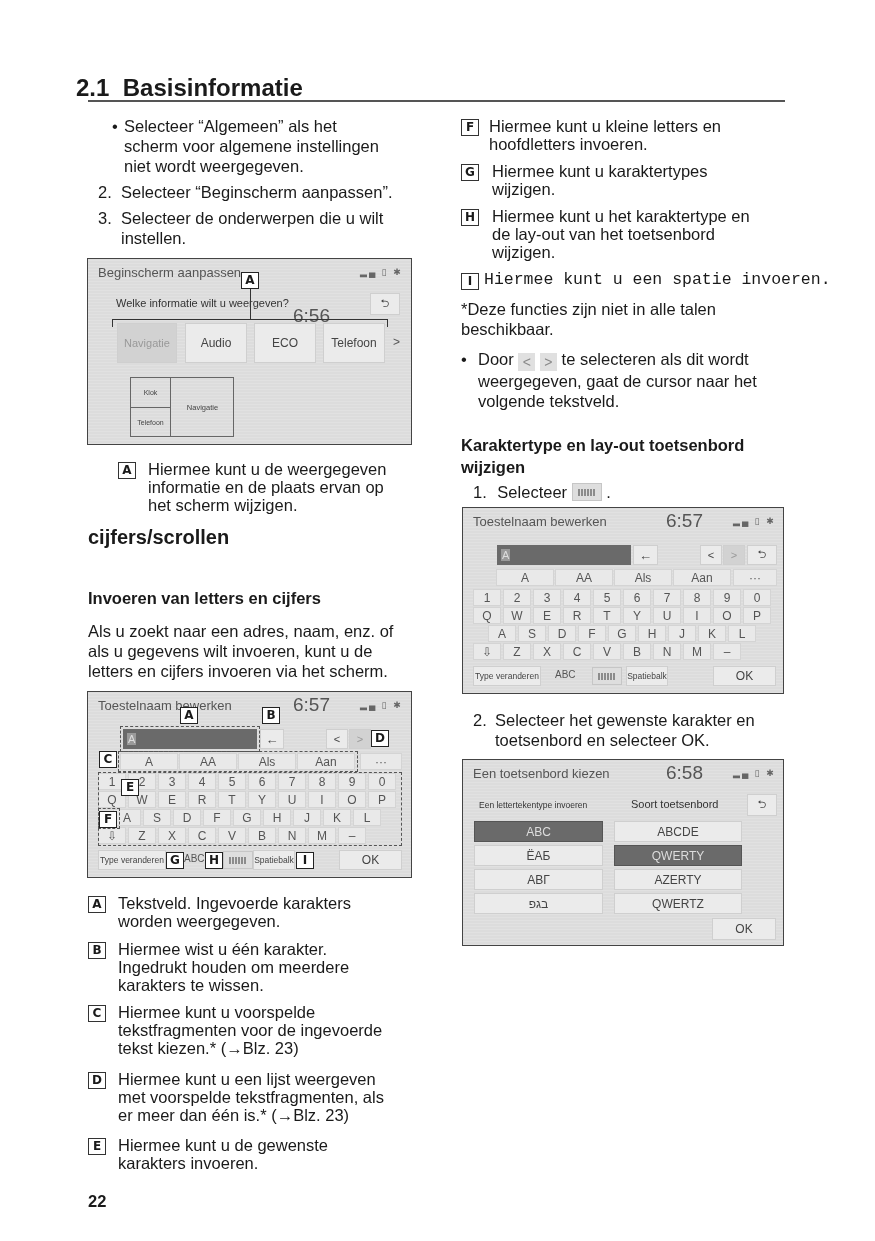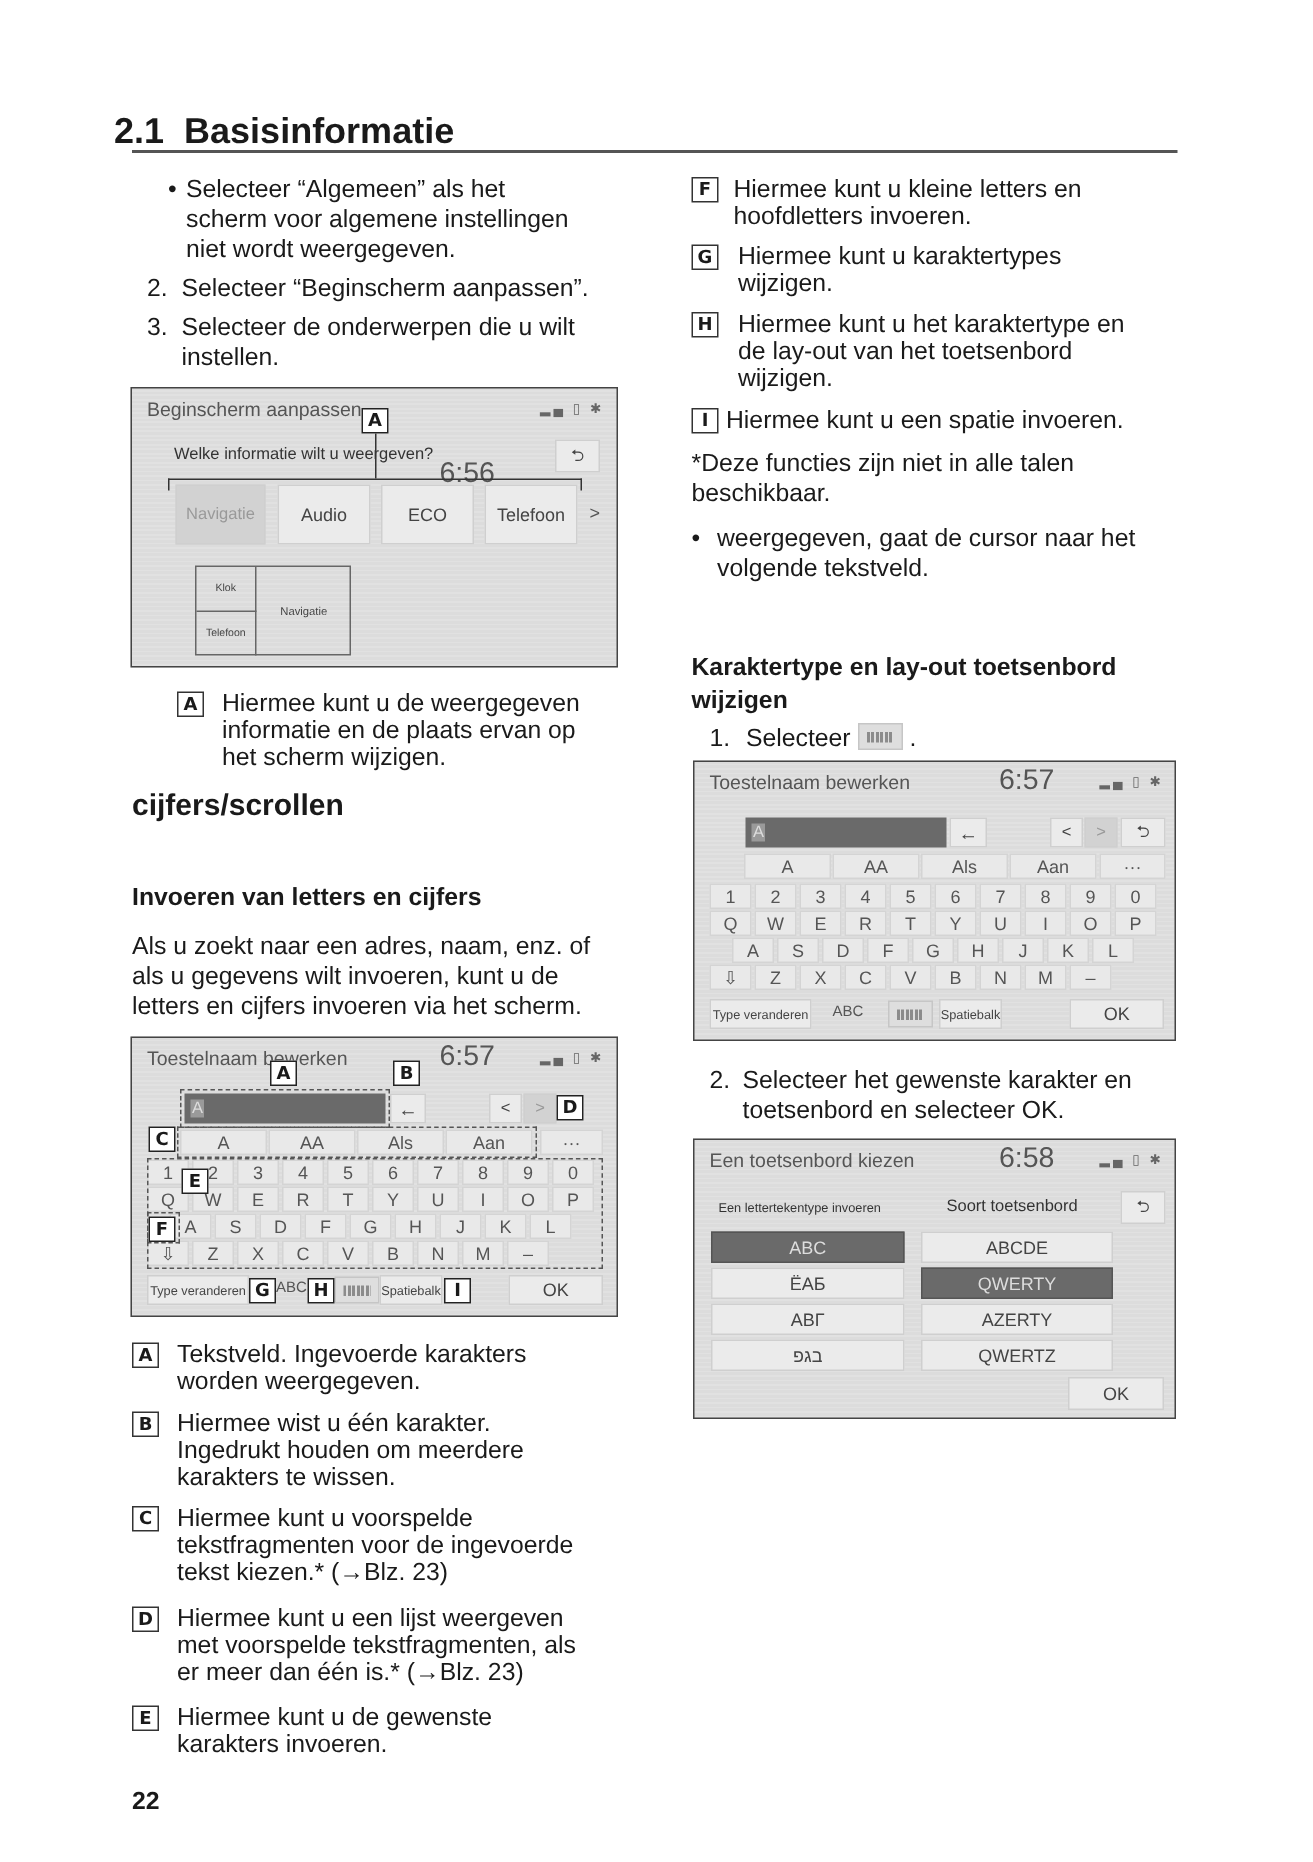--- a/index.html
+++ b/index.html
@@ -282,33 +282,39 @@
 <div class="item" style="left:461px; top:207px;">
   <span class="lbl">H</span>
   <div class="body" style="left:31px; white-space:nowrap;">
     <div>Hiermee kunt u het karaktertype en</div>
     <div>de lay-out van het toetsenbord</div>
     <div>wijzigen.</div>
   </div>
 </div>
 <div class="item" style="left:461px; top:271px;">
   <span class="lbl">I</span>
-  <div class="body" style="left:23px; white-space:nowrap;">
+  <div class="body" style="left:23px; white-space:nowrap;font-family:Liberation Mono, monospace;">
     <div>Hiermee kunt u een spatie invoeren.</div>
   </div>
 </div>
 
 <div class="abs txt" style="left:461px; top:299px; white-space:nowrap;">
   <div>*Deze functies zijn niet in alle talen</div>
   <div>beschikbaar.</div>
 </div>
 
 <div class="abs txt" style="left:461px; top:349px; white-space:nowrap;">
   <span>•</span>
   <div style="position:absolute; left:17px; top:0;">
+    <div>
+      <span>Door</span>
+      <span class="inline-chev">&lt;</span>
+      <span class="inline-chev">&gt;</span>
+      <span>te selecteren als dit wordt</span>
+    </div>
     <div>weergegeven, gaat de cursor naar het</div>
     <div>volgende tekstveld.</div>
   </div>
 </div>
 
 <div class="abs h3" style="left:461px; top:434px; line-height:22px; white-space:nowrap;">
   <div>Karaktertype en lay-out toetsenbord</div>
   <div>wijzigen</div>
 </div>
 

